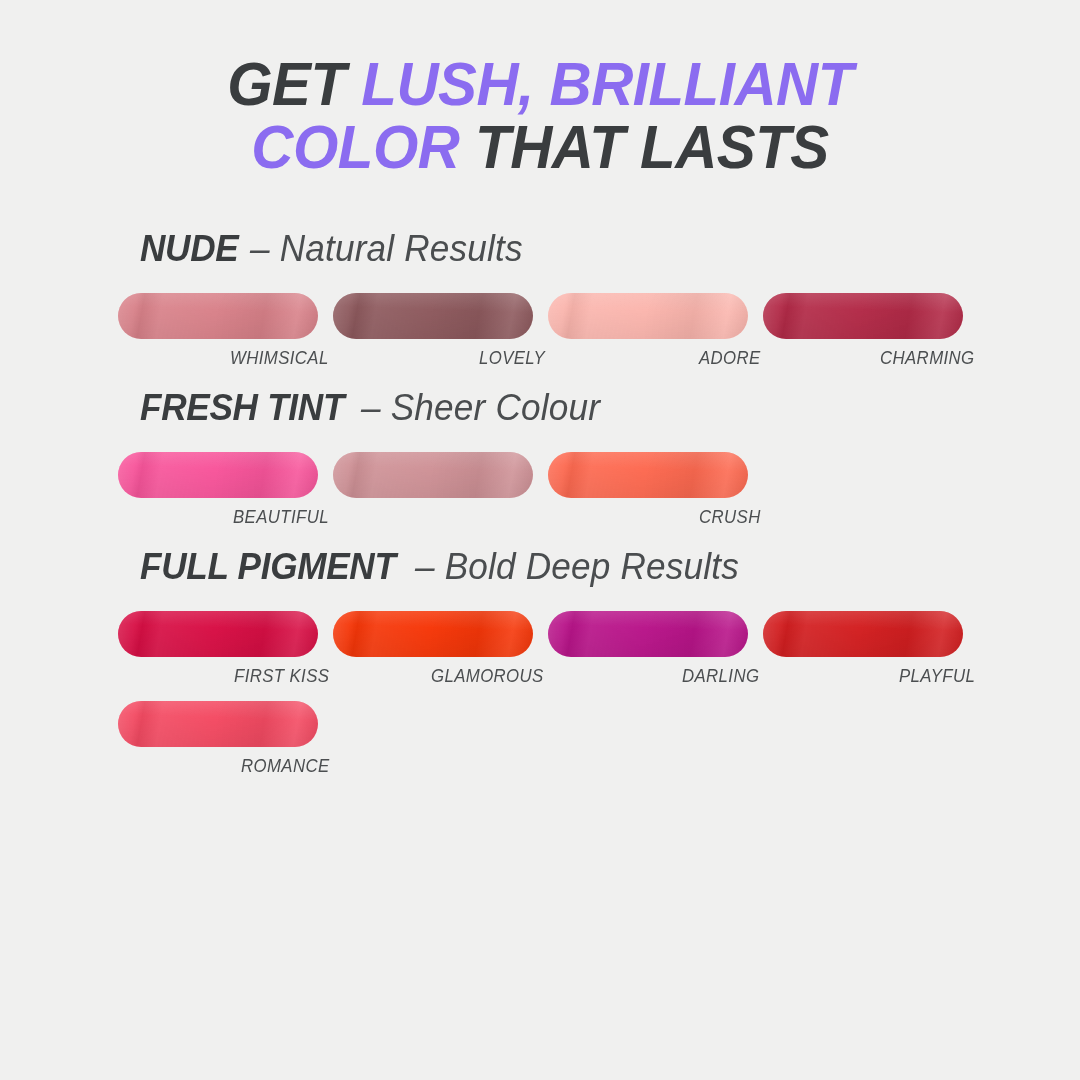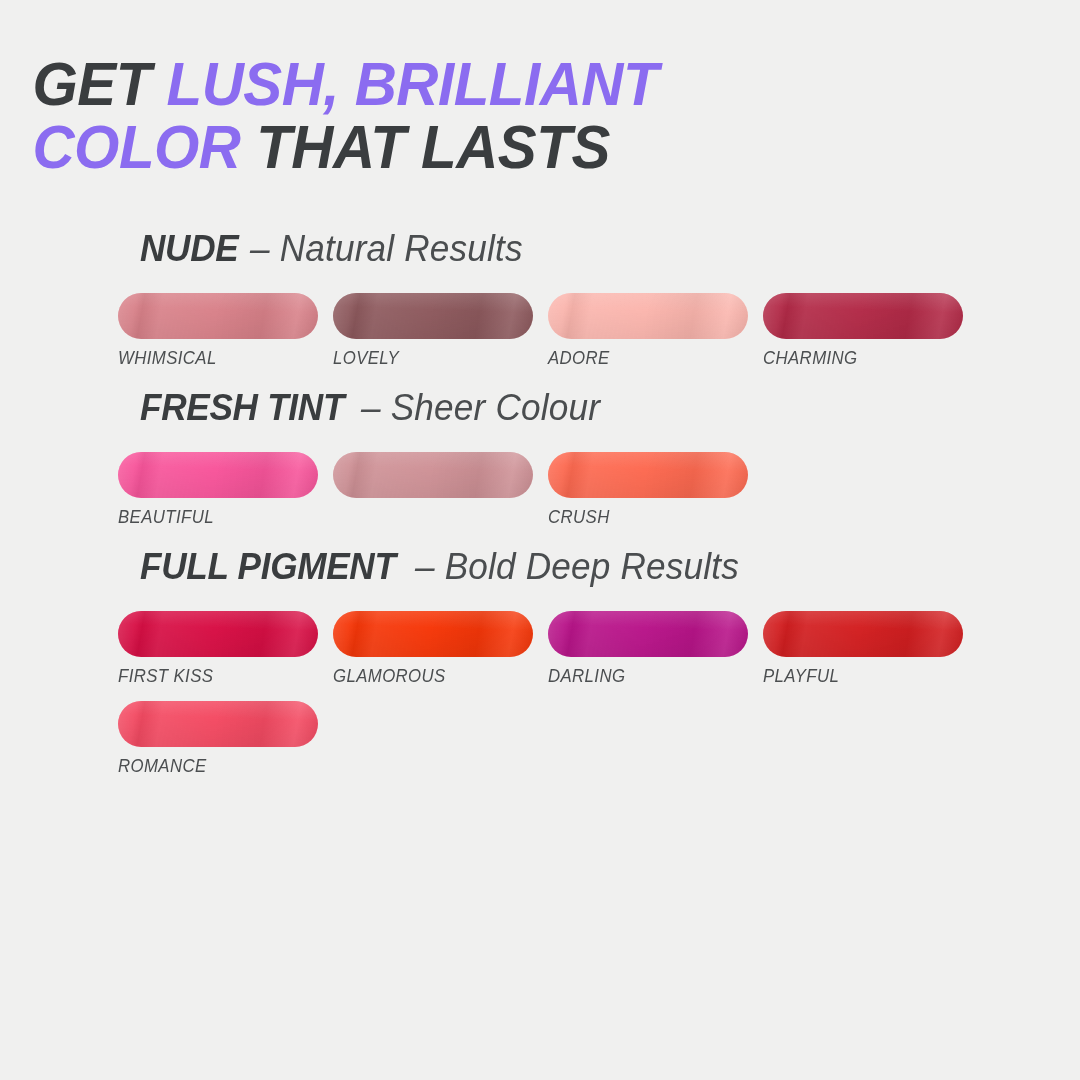--- a/index.html
+++ b/index.html
@@ -11,20 +11,21 @@
     height: 1080px;
     background: #f0f0ef;
     font-family: "Liberation Sans", sans-serif;
     overflow: hidden;
     position: relative;
   }
 
   
   .title-block {
     padding-top: 52px;
+    text-align: center;
     line-height: 1.02;
   }
   .title-line {
     font-size: 62px;
     font-weight: bold;
     font-style: italic;
     letter-spacing: -0.5px;
     color: #3a3d3f;
     white-space: nowrap;
     transform: scaleX(0.94);
@@ -58,21 +59,21 @@
     font-weight: 300;
     font-style: italic;
     color: #4a4d4f;
     letter-spacing: 0.2px;
     display: inline-block;
     transform: scaleX(0.95);
     transform-origin: left center;
     margin-left: 6px;
   }
 
-  .swatch-grid { margin-left: 118px; }
+  .swatch-grid { margin-left: 118px; text-align: right; }
   .swatch-row { display: flex; }
   .swatch-cell {
     width: 215px;
     flex: 0 0 215px;
     margin-bottom: 14px;
   }
   .swatch {
     width: 200px;
     height: 46px;
     border-radius: 24px;

